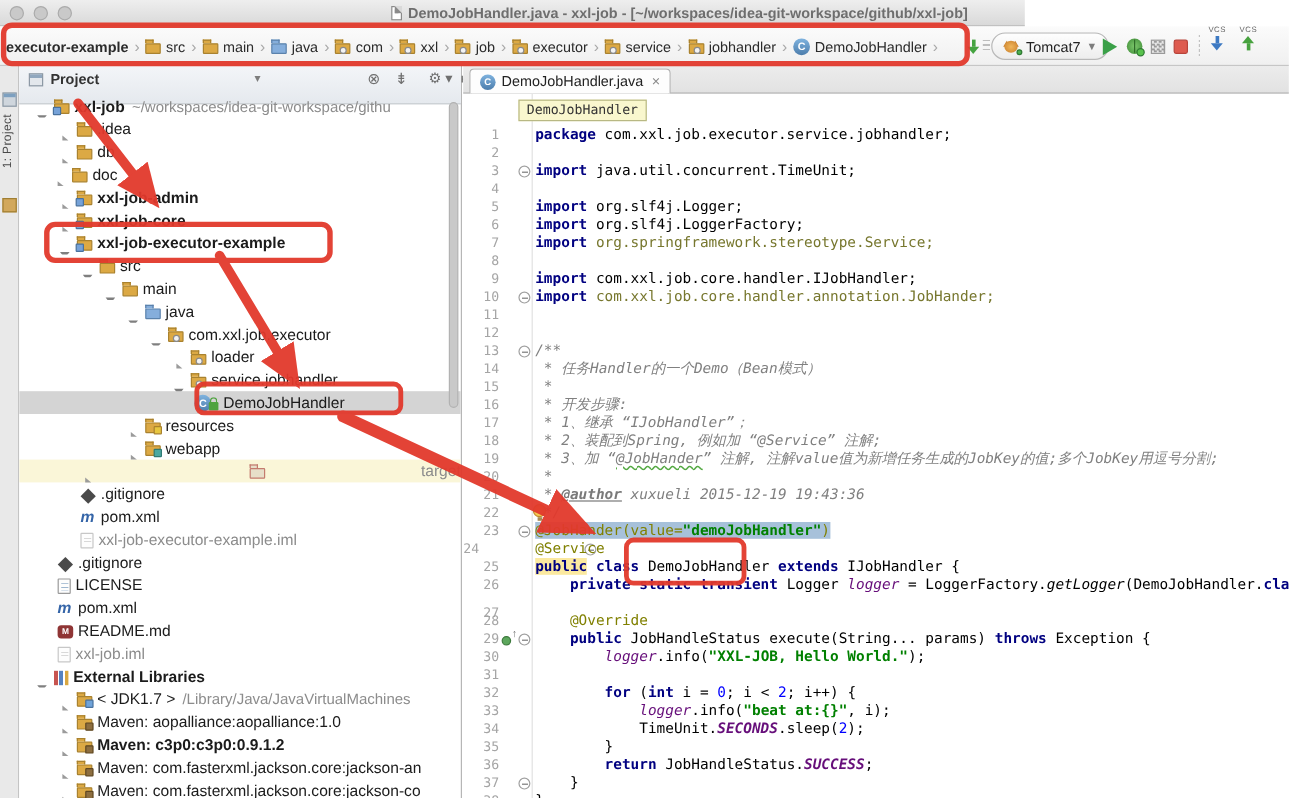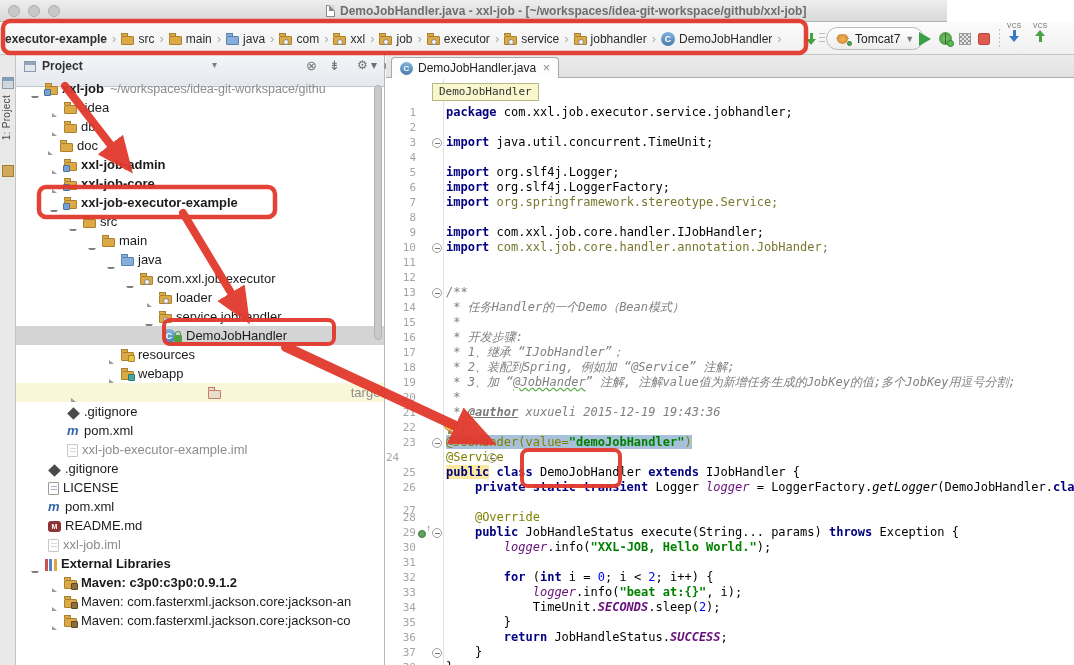--- a/index.html
+++ b/index.html
@@ -1,20 +1,20 @@
 <!DOCTYPE html>
 <html><head>
 <meta charset="utf-8">
 <style>
   * { margin:0; padding:0; box-sizing:border-box; }
   html,body { width:1074px; height:665px; overflow:hidden; background:#fff;
     font-family:"Liberation Sans", sans-serif; }
 
   
-  #titlebar { position:absolute; left:0; top:0; width:947px; height:22px;
+  #titlebar { position:absolute; left:0; top:0; width:854px; height:22px;
     background:linear-gradient(#EEEEEE,#D9D9D9); border-bottom:1px solid #B3B3B3; }
   .traffic { position:absolute; left:8px; top:5px; display:flex; gap:8px; }
   .tl { width:12px; height:12px; border-radius:50%; background:#C9C9C9; border:1px solid #ABABAB; }
   #win-title { position:absolute; left:326px; top:4px; width:700px; color:#6e6e6e;
     font-size:12px; font-weight:bold; white-space:nowrap; }
   .doc-ic { display:inline-block; width:9px; height:12px; background:#fff; border:1px solid #8a8a8a;
     margin-right:5px; vertical-align:-2px; position:relative; }
   .doc-ic:after { content:""; position:absolute; right:-1px; top:-1px; border:3px solid #D9D9D9;
     border-left-color:#8a8a8a; border-bottom-color:#8a8a8a; }
 
@@ -446,20 +446,31 @@
       </div>
       <div class="trow g" style="padding-left: 32px;">
         <span class="ic i-file plain dim"></span>
         <span class="lbl">xxl-job.iml</span>
       </div>
       <div class="trow b" style="padding-left: 13px;">
         <span class="tw e"></span>
         <span class="ic i-lib3"></span>
         <span class="lbl">External Libraries</span>
       </div>
+      <div class="trow" style="padding-left: 32px;">
+        <span class="tw c"></span>
+        <span class="ic f-tan b-jdk"></span>
+        <span class="lbl">&lt; JDK1.7 &gt;</span>
+        <span class="sfx">/Library/Java/JavaVirtualMachines</span>
+      </div>
+      <div class="trow" style="padding-left: 32px;">
+        <span class="tw c"></span>
+        <span class="ic f-tan b-lib"></span>
+        <span class="lbl">Maven: aopalliance:aopalliance:1.0</span>
+      </div>
       <div class="trow" style="padding-left: 32px; font-weight: bold;">
         <span class="tw c"></span>
         <span class="ic f-tan b-lib"></span>
         <span class="lbl">Maven: c3p0:c3p0:0.9.1.2</span>
       </div>
       <div class="trow" style="padding-left: 32px;">
         <span class="tw c"></span>
         <span class="ic f-tan b-lib"></span>
         <span class="lbl">Maven: com.fasterxml.jackson.core:jackson-an</span>
       </div>

